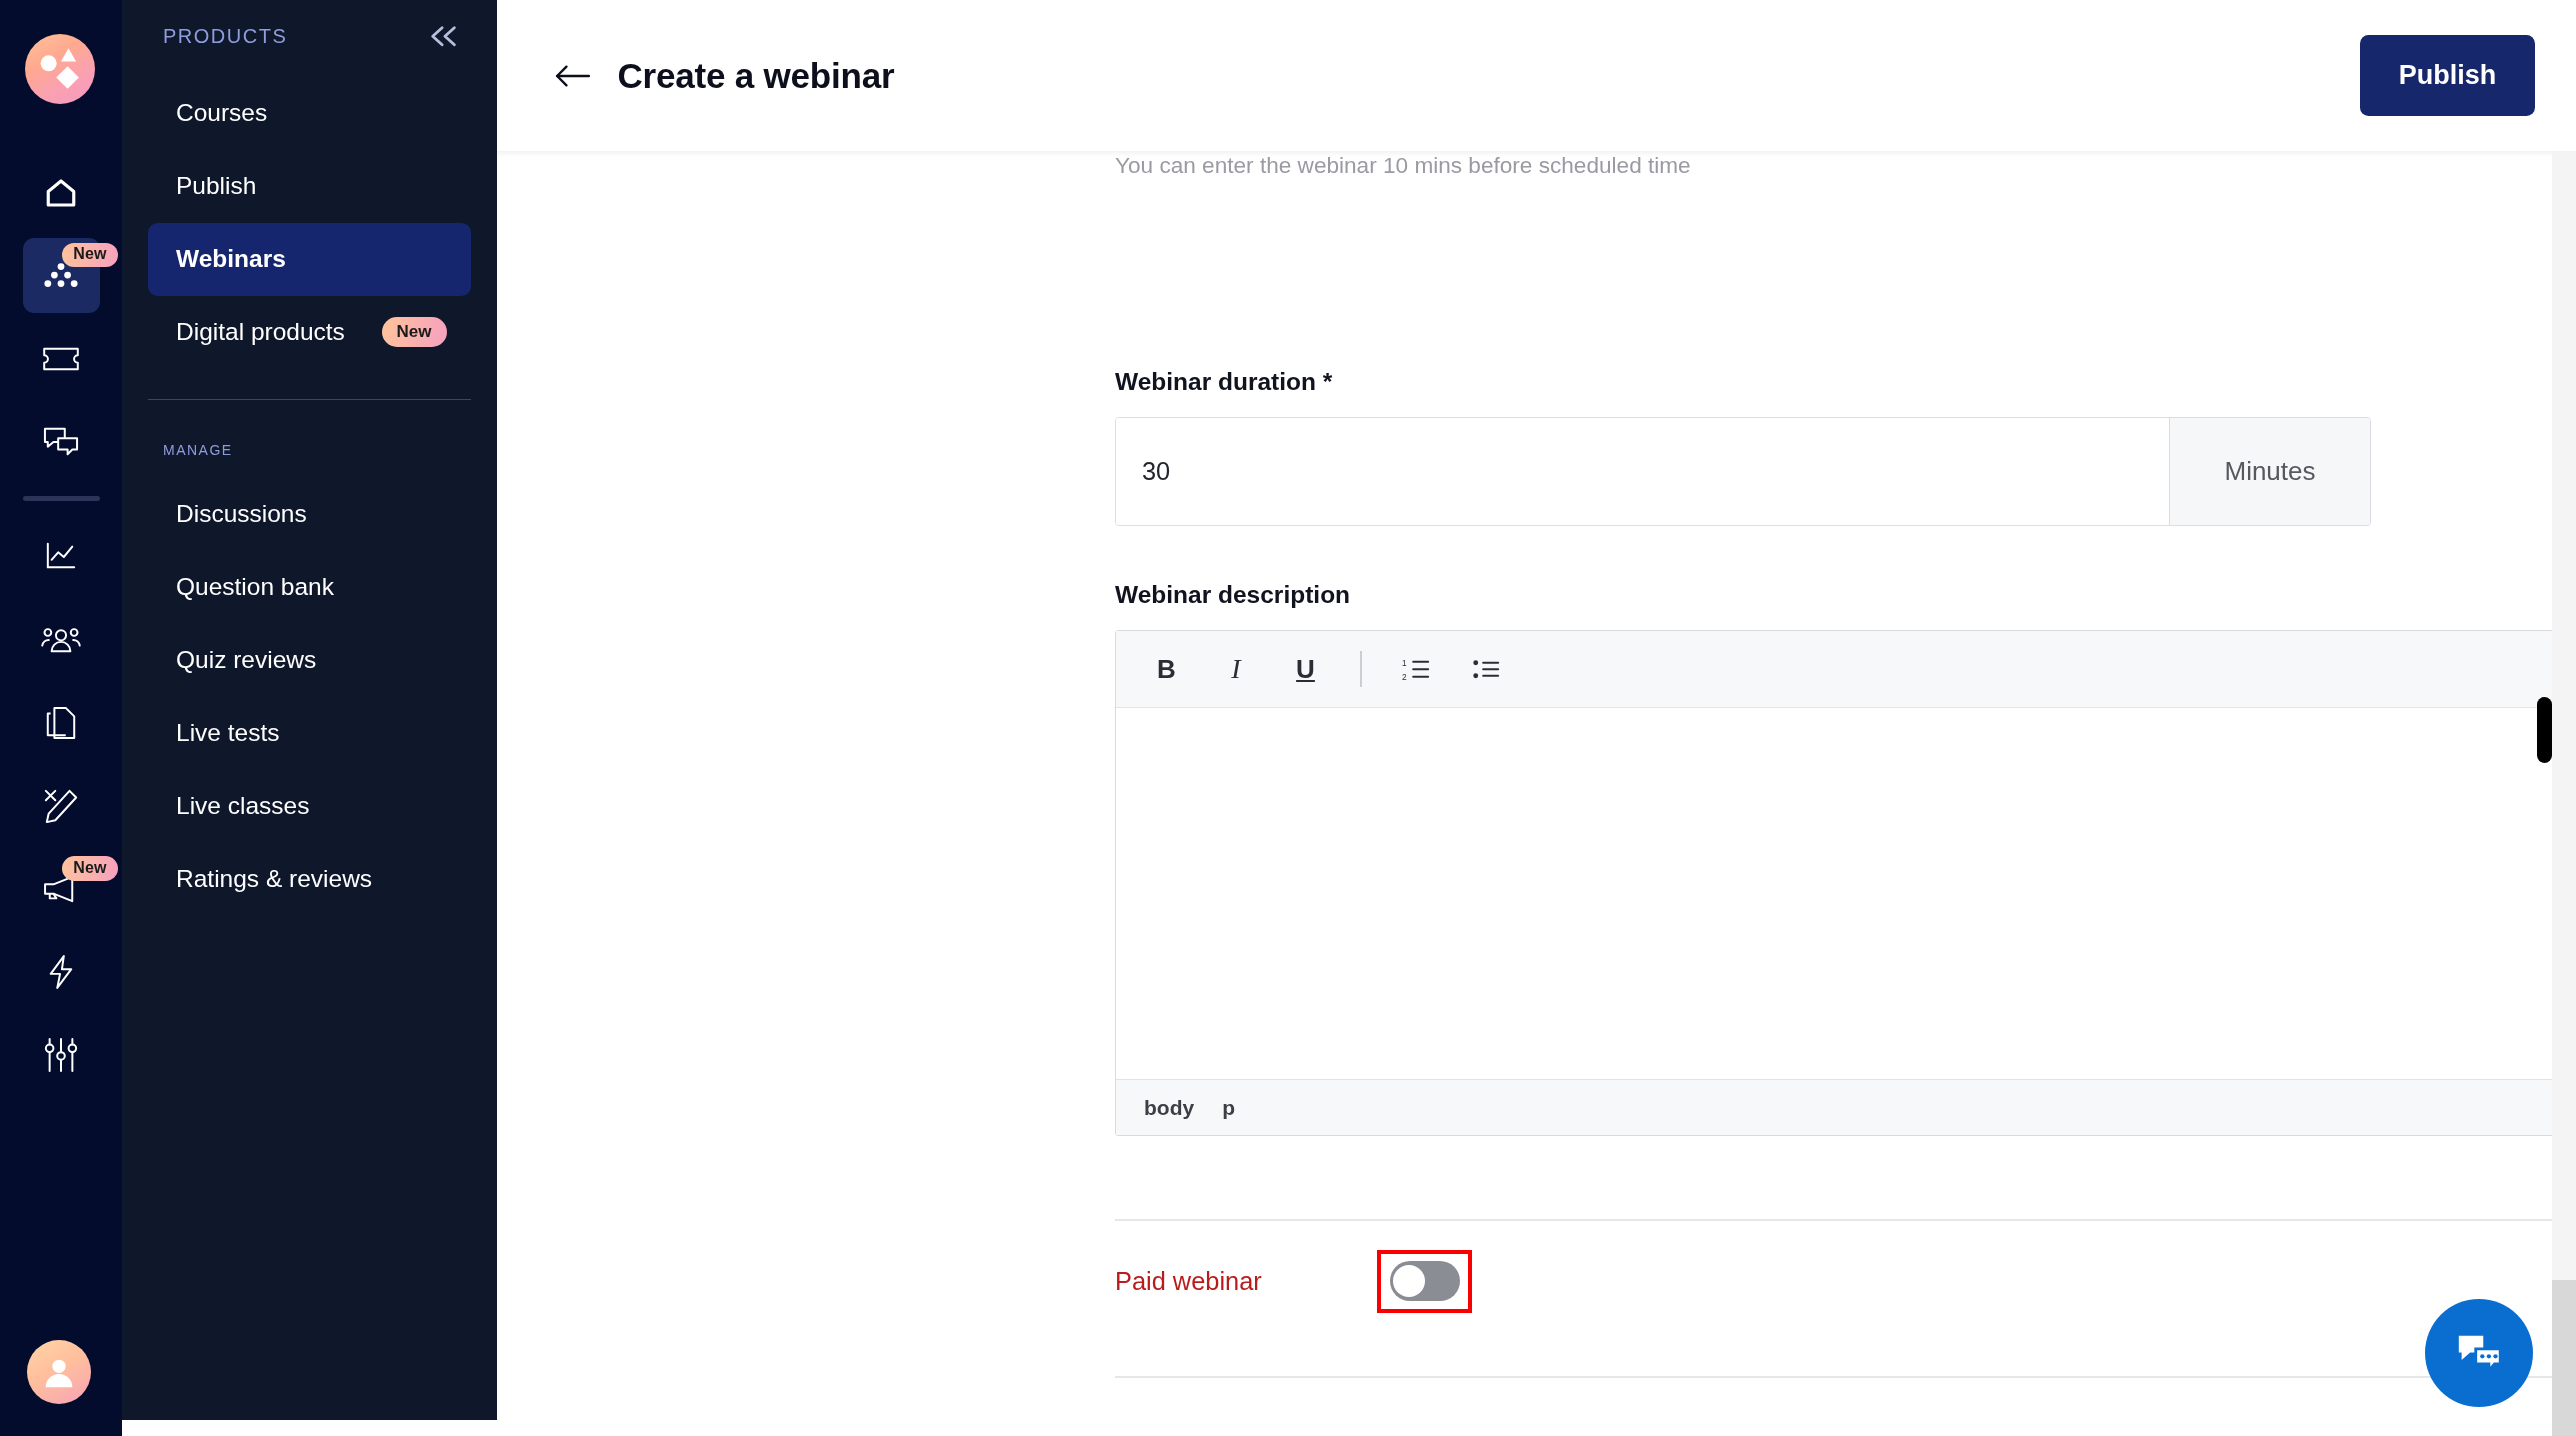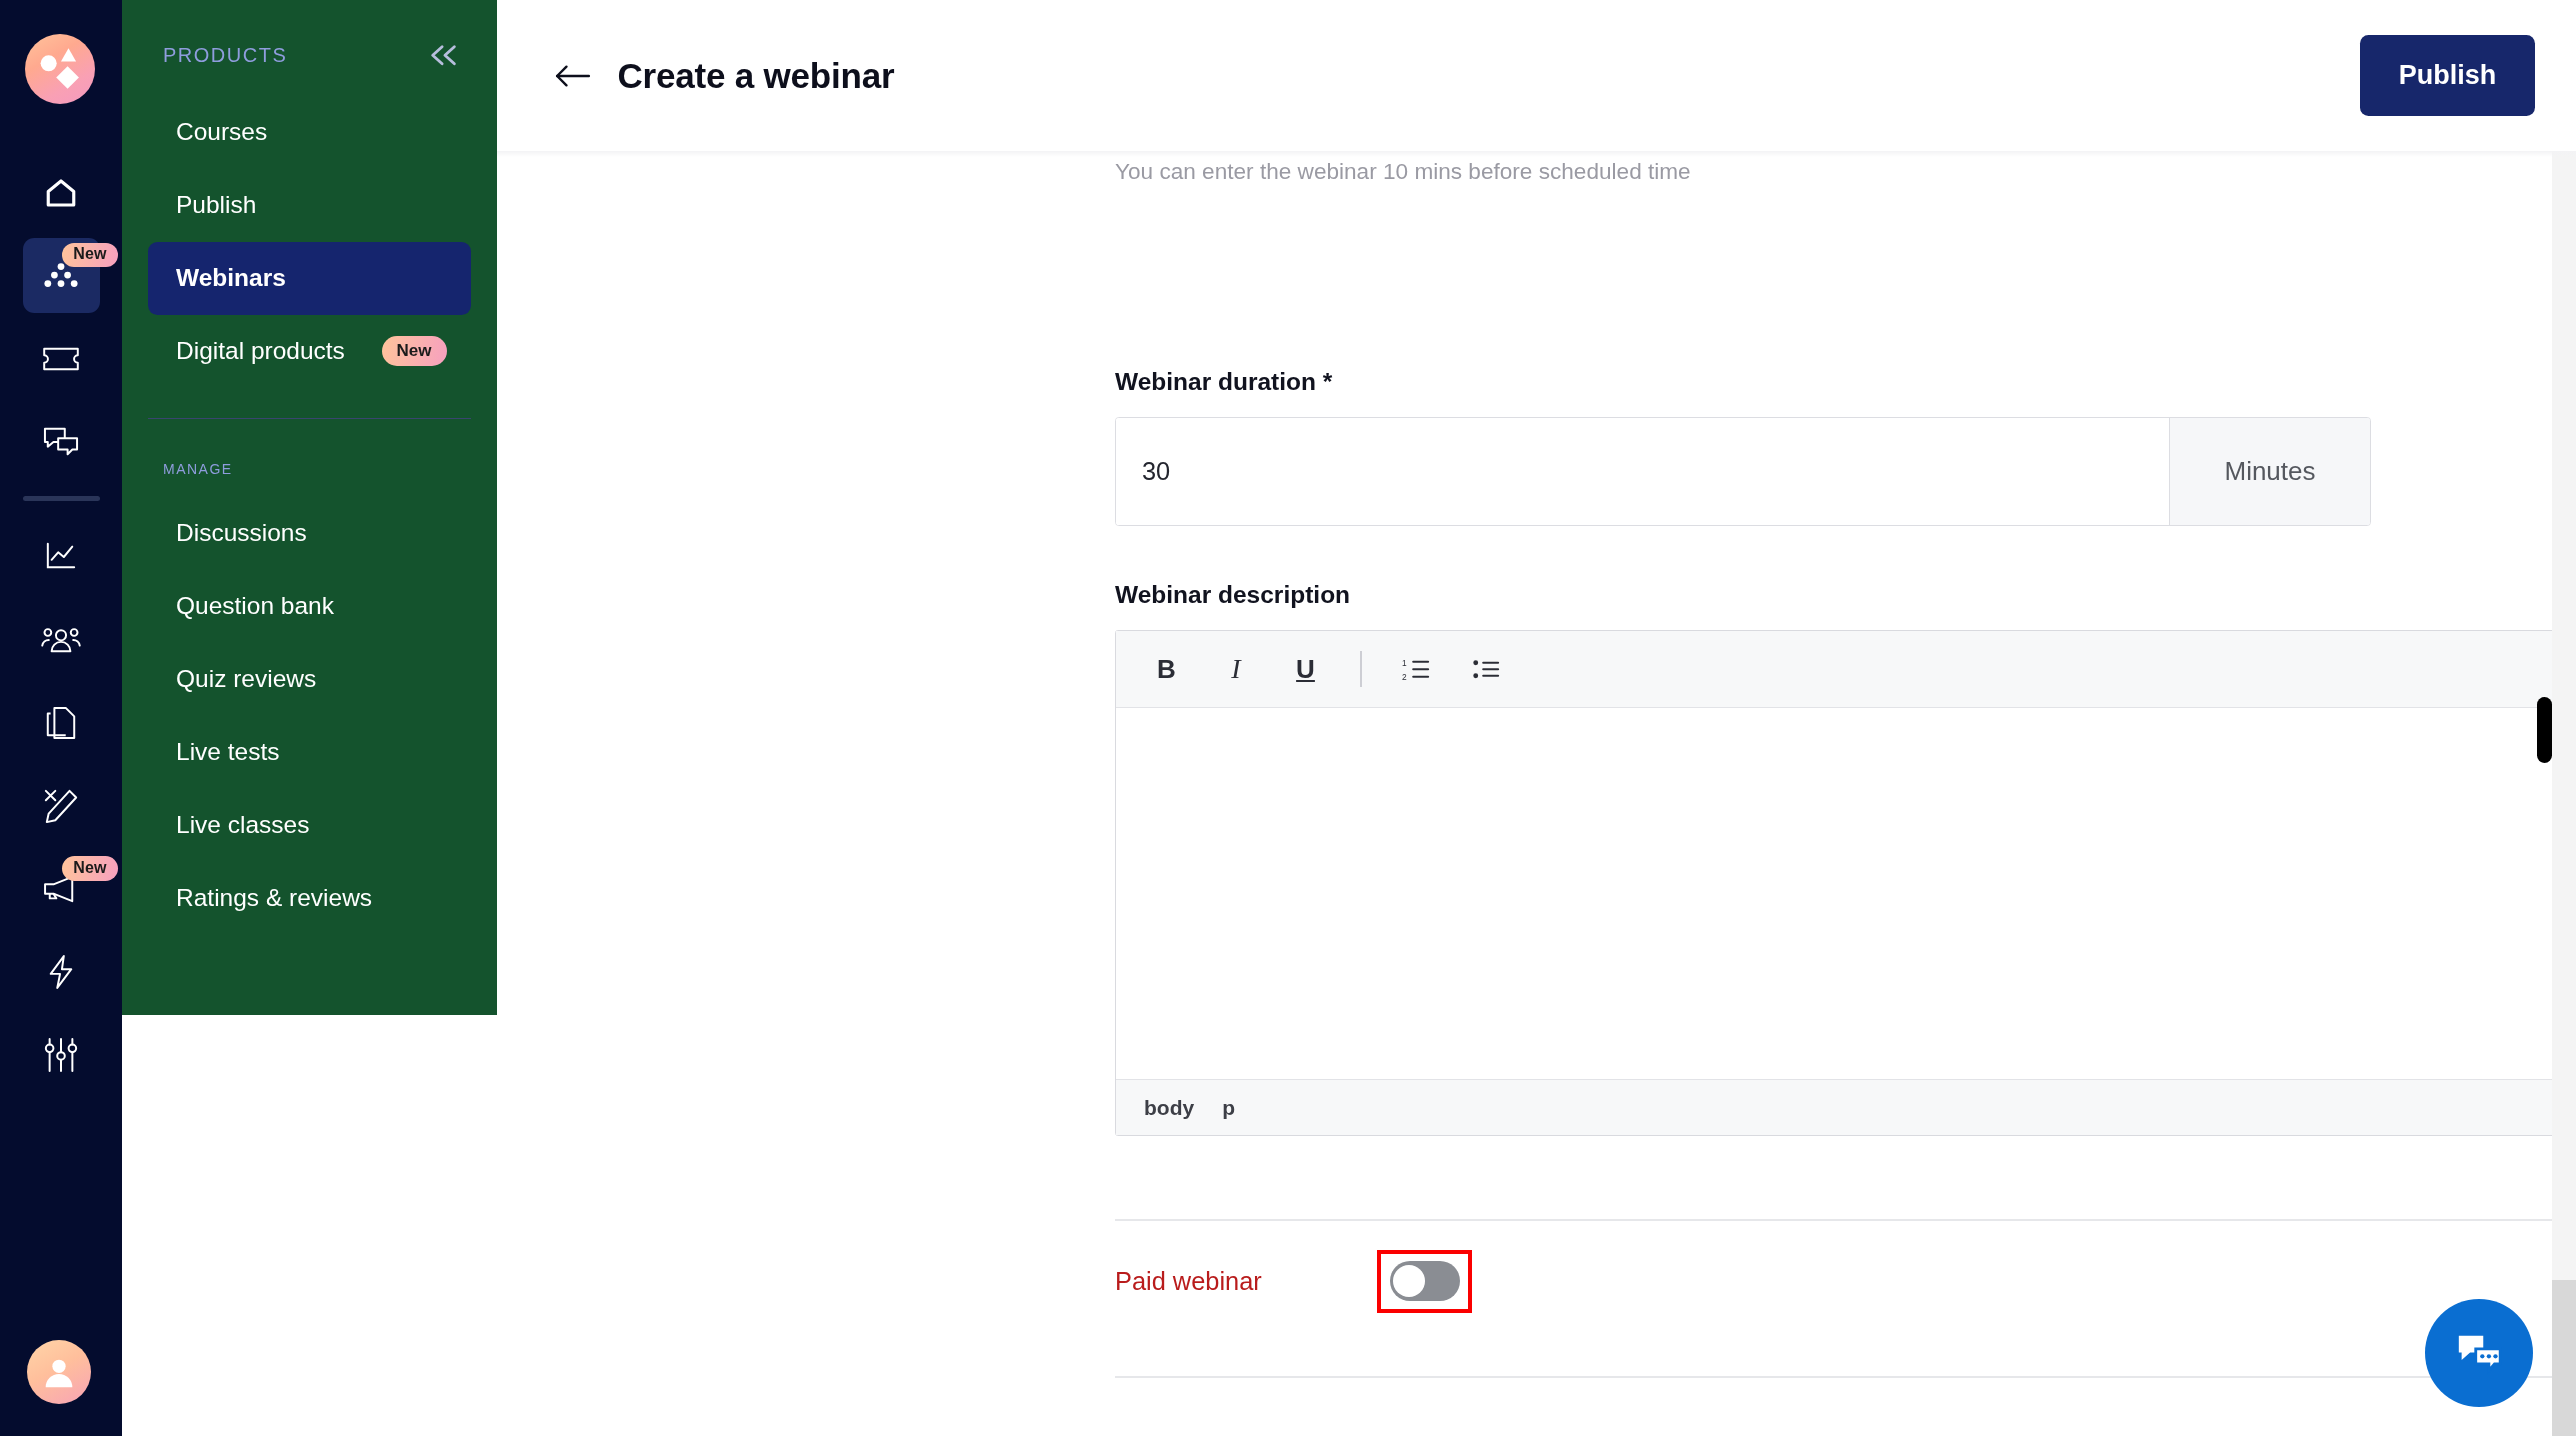--- a/index.html
+++ b/index.html
@@ -49,23 +49,23 @@
   }
   .rail-avatar {
     position: absolute; left: 27px; bottom: 33px;
     width: 64px; height: 64px; border-radius: 50%;
     background: linear-gradient(150deg, #ffd5a8 0%, #ffbf9c 45%, #f7a3b6 100%);
     display:flex; align-items:center; justify-content:center;
   }
 
   
   .nav {
-    width: 375px; flex: 0 0 375px; height: 1015px;
-    background: #14532d; position: relative;
-    padding-top: 43px;
+    width: 375px; flex: 0 0 375px; height: 1420px;
+    background: #0f172a; position: relative;
+    padding-top: 24px;
   }
   .nav-head {
     display: flex; align-items: center; justify-content: space-between;
     padding: 0 36px 0 41px; margin-bottom: 28px;
   }
   .nav-section-title {
     color: #8f9ddd; font-size: 20px; letter-spacing: 1.5px; font-weight: 500;
   }
   .nav-collapse { cursor: pointer; color:#b7bedd; line-height:0; }
   .nav-list { padding: 0 26px; }
@@ -105,21 +105,21 @@
     cursor: pointer; font-family: "Liberation Sans", sans-serif;
   }
   .topbar-shadow {
     position:absolute; left:0; right:0; top:151px; height: 5.6px;
     background: linear-gradient(#f3f3f5, rgba(243,243,245,0));
     z-index: 4;
   }
   .inner { width: 1829px; margin-left: 618px; position: relative; }
 
   .scroll-note {
-    position: absolute; top: 159px; left: 618px;
+    position: absolute; top: 153px; left: 618px;
     font-size: 22.6px; color: #9a9aa3;
   }
 
   
   .cal-peek {
     position: absolute; top: 0px; left: 2024px; width: 419px; height: 68px;
     background: #17276b; overflow: hidden;
   }
   .cal-peek .row { display: flex; height: 34px; }
   .cal-peek .cell { flex: 1; border-right: 0.9px solid #46538f; border-bottom: 0.9px solid #46538f; }

